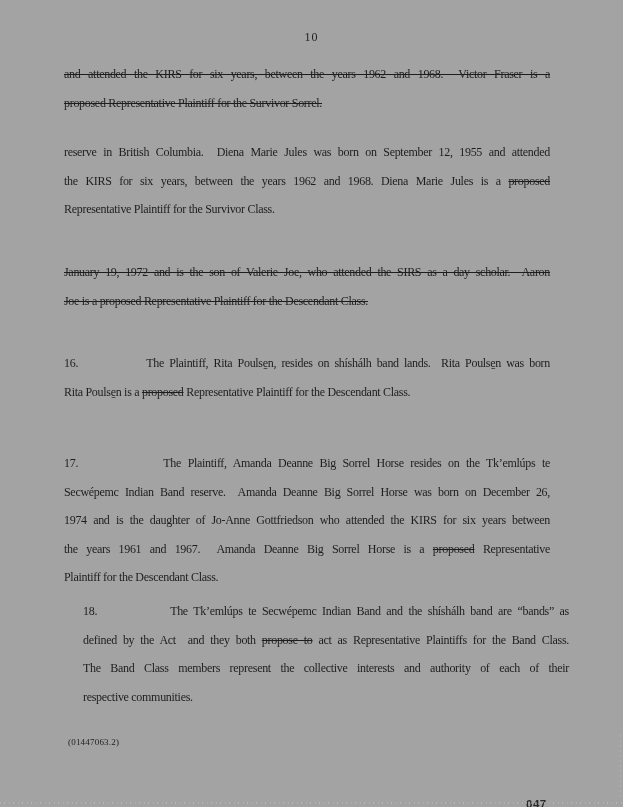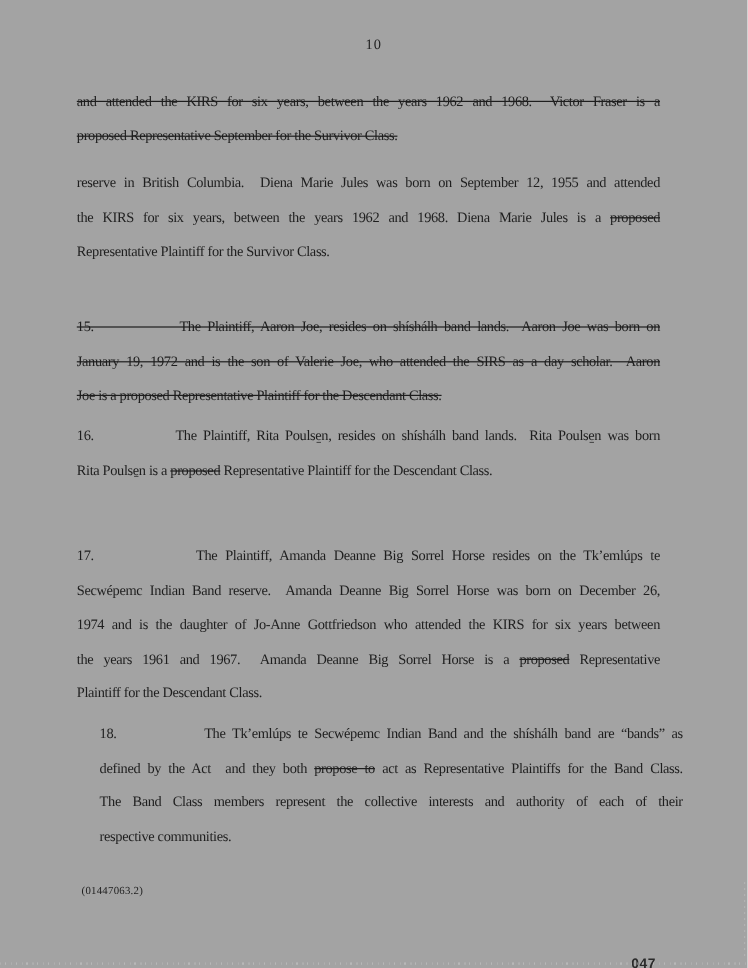--- a/index.html
+++ b/index.html
@@ -90,31 +90,30 @@
     background: repeating-linear-gradient(180deg, #c4c4c4 0 2px, transparent 2px 5px);
     opacity: 0.45;
   }
 </style>
 </head>
 <body>
 
 <div class="page">
   <div class="page-number">10</div>
   <div class="doc-body" id="doc-body">
-      <div class="para" style="top: 70px;">
+      <div class="para" style="top: 60px;">
         <div class="line"><span class="strike">and attended the KIRS for six years, between the years 1962 and 1968.&nbsp; Victor Fraser is a</span></div>
-        <div class="line last"><span class="strike">proposed Representative September for the Survivor Class.</span></div>
+        <div class="line last"><span class="strike">proposed Representative Plaintiff for the Survivor Sorrel.</span></div>
       </div>
       <div class="para" style="top: 138px;">
         <div class="line"><span>reserve in British Columbia.&nbsp; Diena Marie Jules was born on September 12, 1955 and attended</span></div>
         <div class="line"><span>the KIRS for six years, between the years 1962 and 1968. Diena Marie Jules is a </span><span class="strike">proposed</span></div>
         <div class="line last"><span>Representative Plaintiff for the Survivor Class.</span></div>
       </div>
       <div class="para" style="top: 258px;">
-        <div class="line"><span class="strike">15.&nbsp;&nbsp;&nbsp;&nbsp;&nbsp;&nbsp;&nbsp;&nbsp;&nbsp;&nbsp;&nbsp;&nbsp;&nbsp;The Plaintiff, Aaron Joe, resides on shíshálh band lands.&nbsp; Aaron Joe was born on</span></div>
         <div class="line"><span class="strike">January 19, 1972 and is the son of Valerie Joe, who attended the SIRS as a day scholar.&nbsp; Aaron</span></div>
         <div class="line last"><span class="strike">Joe is a proposed Representative Plaintiff for the Descendant Class.</span></div>
       </div>
       <div class="para" style="top: 349px;">
         <div class="line"><span>16.&nbsp;&nbsp;&nbsp;&nbsp;&nbsp;&nbsp;&nbsp;&nbsp;&nbsp;&nbsp;&nbsp;&nbsp;&nbsp;The Plaintiff, Rita Poulse̱n, resides on shíshálh band lands.&nbsp; Rita Poulse̱n was born</span></div>
         <div class="line last"><span>Rita Poulse̱n is a </span><span class="strike">proposed</span><span> Representative Plaintiff for the Descendant Class.</span></div>
       </div>
       <div class="para" style="top: 449px;">
         <div class="line"><span>17.&nbsp;&nbsp;&nbsp;&nbsp;&nbsp;&nbsp;&nbsp;&nbsp;&nbsp;&nbsp;&nbsp;&nbsp;&nbsp;The Plaintiff, Amanda Deanne Big Sorrel Horse resides on the Tk’emlúps te</span></div>
         <div class="line"><span>Secwépemc Indian Band reserve.&nbsp; Amanda Deanne Big Sorrel Horse was born on December 26,</span></div>

